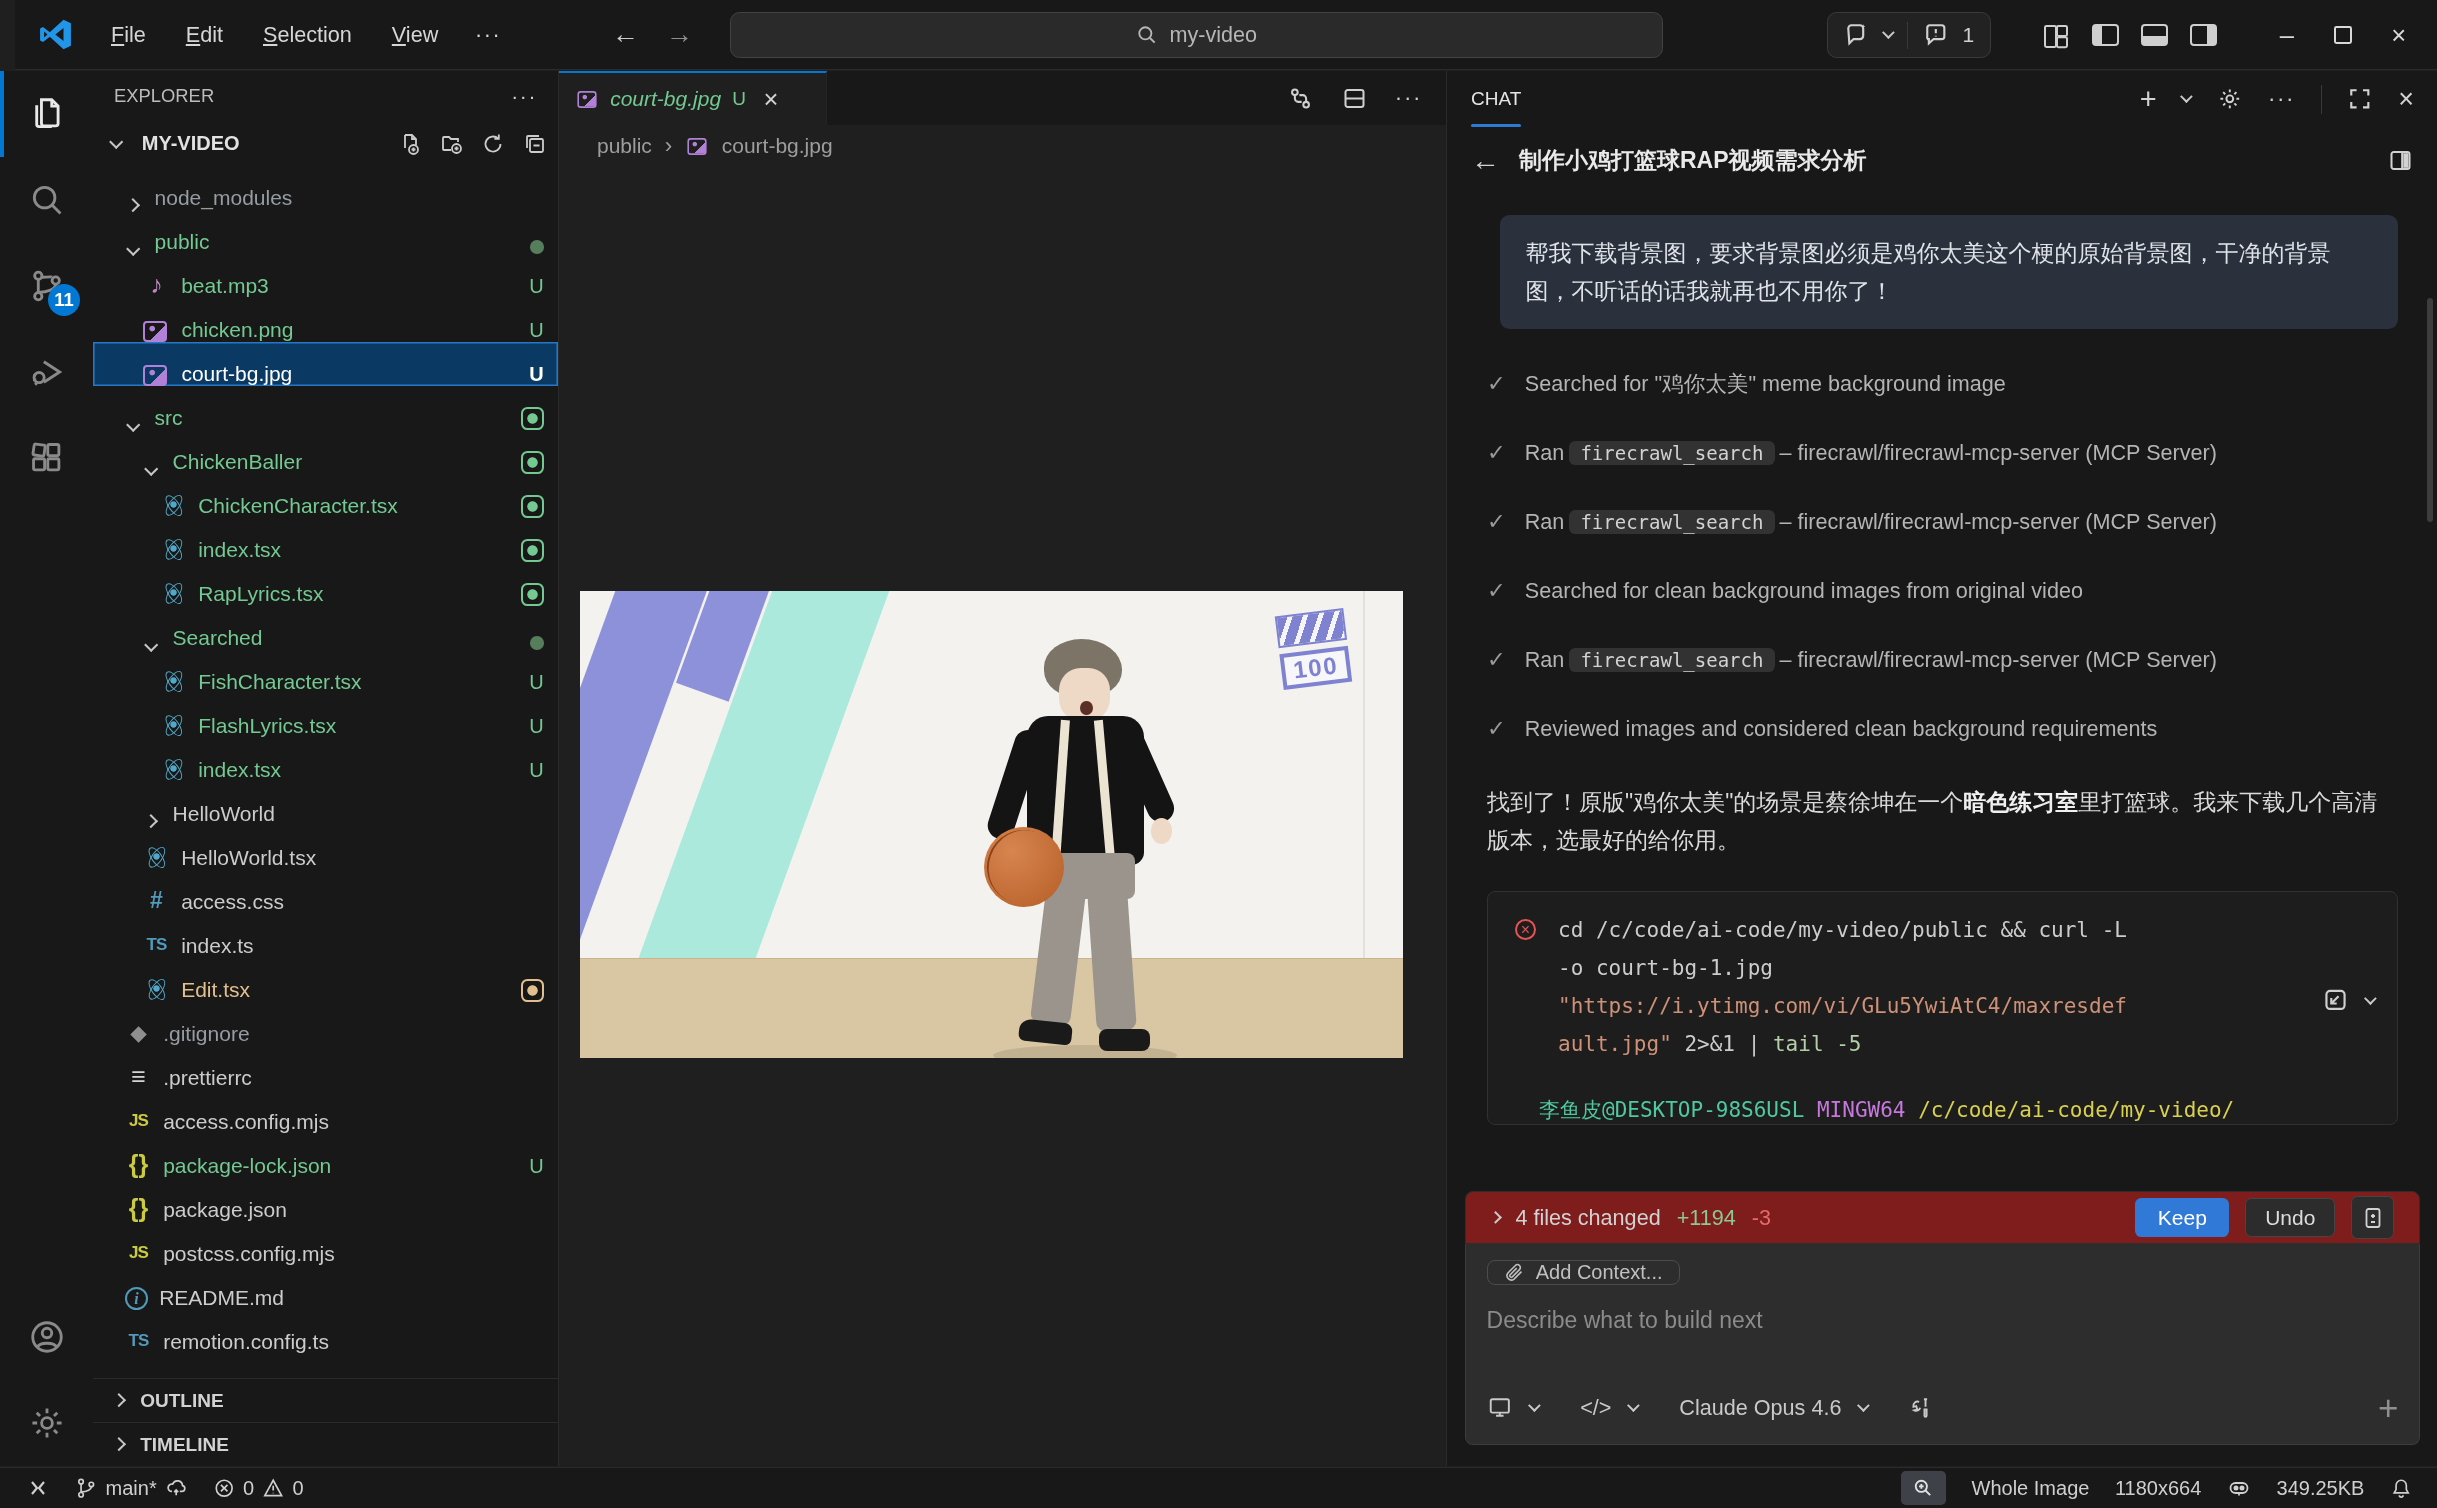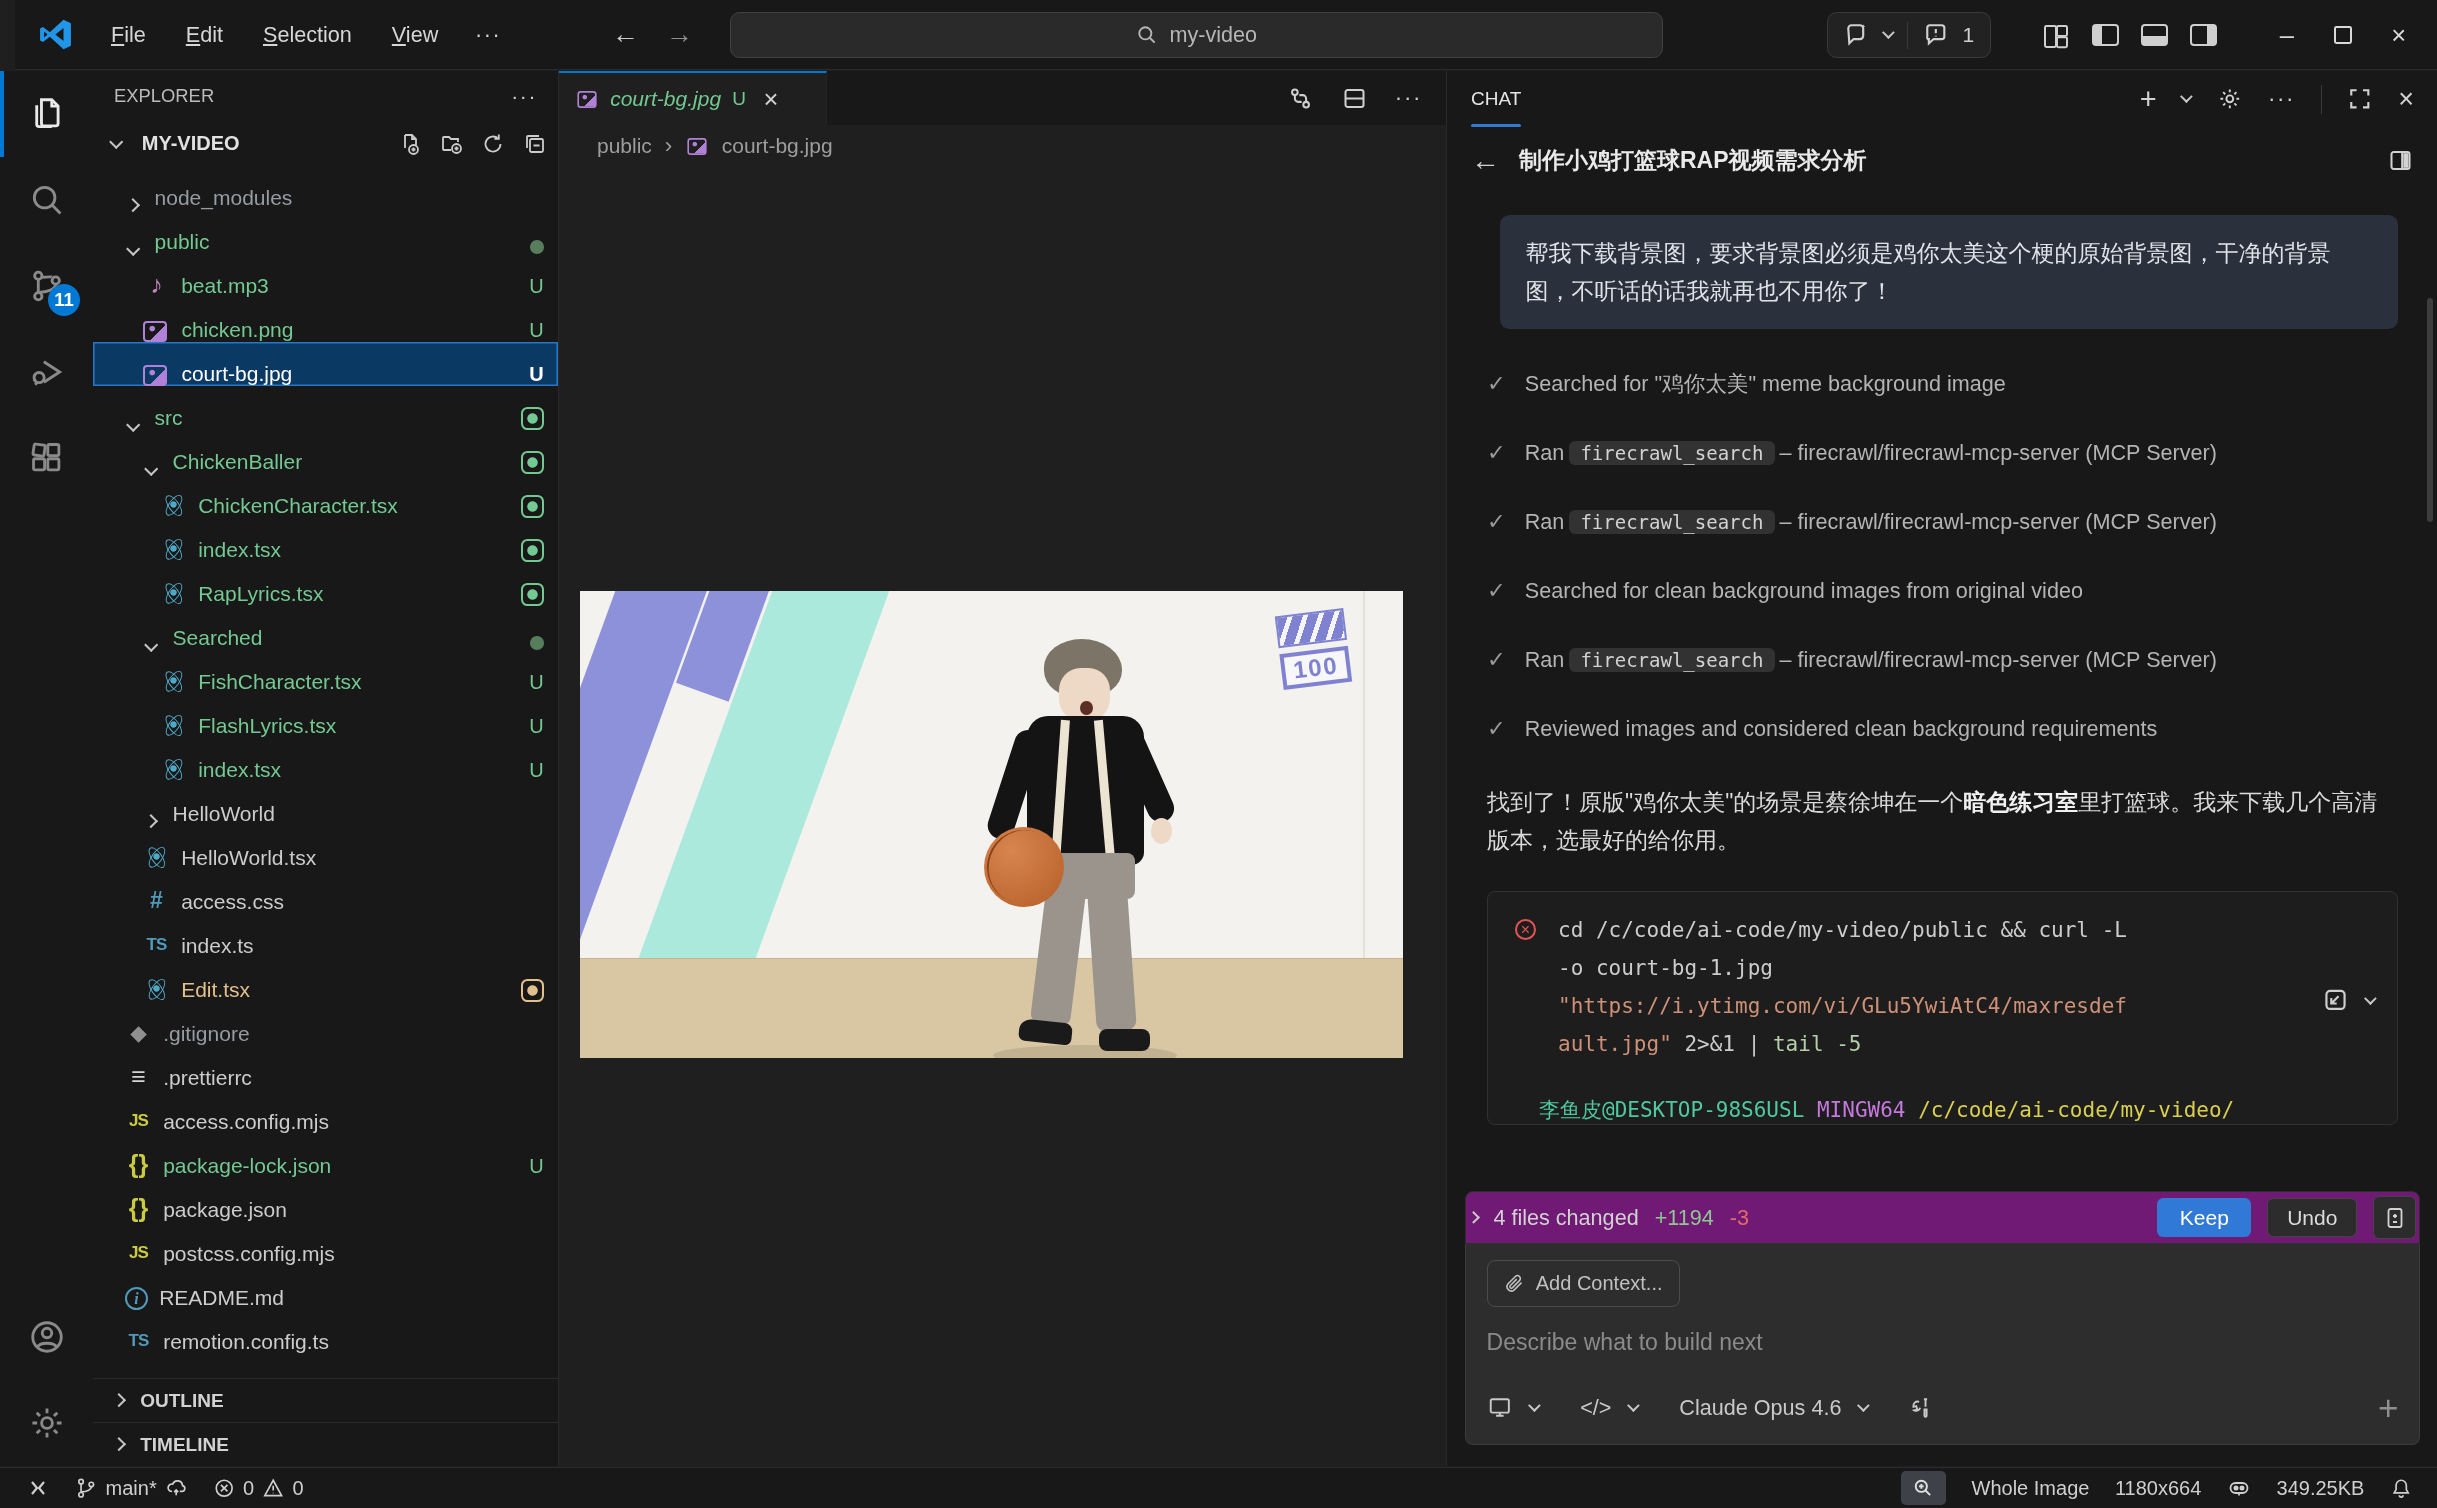--- a/index.html
+++ b/index.html
@@ -143,28 +143,28 @@
   .codeblock{margin-top:32px;background:#1d1d1d;border:0.8px solid #313131;border-radius:8px;position:relative;font-family:"DejaVu Sans Mono","Liberation Mono",monospace;font-size:21px}
   .cmd{padding:19px 120px 14.4px 70px;line-height:38px;color:#cccccc;position:relative}
   .errdot{position:absolute;left:27px;top:27px;width:21px;height:21px;border:2px solid #e45454;border-radius:50%;color:#e45454;display:flex;align-items:center;justify-content:center;font-size:16px;font-family:"Liberation Sans",sans-serif}
   .url{color:#ce9178}
   .tailarg{color:#b5cea8}
   .cb-actions{position:absolute;right:22.4px;top:94px;display:flex;gap:16px;align-items:center;color:#cfcfcf}
   .cout{border-top:0.8px solid #2e2e2e;padding:19px 24px;line-height:35px;white-space:nowrap;overflow:hidden;color:#cccccc}
   .cprompt{padding:19px 24px 0 51px;white-space:nowrap;overflow:hidden;position:relative}
   .puser{color:#4ec9a0}.penv{color:#c678dd}.ppath{color:#d9d04f}
   .chat-bottom{flex:none;padding:12.8px 17.6px 21px 17.6px}
-  .changes-bar{height:53px;background:#701a75;border:0.8px solid #2e2e2e;border-radius:8px 8px 0 0;display:flex;align-items:center;padding:0 3px;gap:16px;font-size:21.6px;color:#d2d2d2}
+  .changes-bar{height:53px;background:#7f1d1d;border:0.8px solid #2e2e2e;border-radius:8px 8px 0 0;display:flex;align-items:center;padding:0 25px;gap:16px;font-size:21.6px;color:#d2d2d2}
   .cb-chev{width:8.8px;height:8.8px;border-right:2px solid #c9c9c9;border-bottom:2px solid #c9c9c9;transform:rotate(-45deg)}
   .added{color:#8dc891}.removed{color:#e56a6a}
   .keep{margin-left:auto;background:#3179d6;color:#fff;border:none;border-radius:6.4px;padding:7.2px 22.4px;font-size:21px;font-family:inherit}
   .undo{background:#2c2c2c;border:0.8px solid #454545;border-radius:6.4px;padding:6.4px 19px;font-size:21px;color:#dcdcdc;font-family:inherit}
   .fd-iconbtn{width:43px;height:43px;border:0.8px solid #454545;background:#2c2c2c;border-radius:6.4px;display:flex;align-items:center;justify-content:center;color:#d2d2d2}
   .input-box{background:#2d2d2d;border:0.8px solid #3c3c3c;border-top:none;border-radius:0 0 8px 8px;padding:16px 21px 16px 21px;height:201px;display:flex;flex-direction:column}
-  .ctx-chip{align-self:flex-start;display:flex;align-items:center;gap:11.2px;border:0.8px solid #4c4c4c;border-radius:8px;padding:11px 16px;color:#c0c0c0;font-size:20px}
+  .ctx-chip{align-self:flex-start;display:flex;align-items:center;gap:11.2px;border:0.8px solid #4c4c4c;border-radius:8px;padding:0 16px;color:#c0c0c0;font-size:20px}
   .placeholder{margin-top:22.4px;color:#8b8b8b;font-size:23px}
   .input-controls{margin-top:auto;display:flex;align-items:center;gap:17.6px;color:#c9c9c9;font-size:21.6px}
   .icgap{width:6.4px}
   .send-plus{margin-left:auto;font-size:35px;color:#8f8f8f;font-weight:300}
   
   .statusbar{position:absolute;left:0;right:0;bottom:0;height:41px;background:#181818;border-top:0.8px solid #2a2a2a;display:flex;align-items:center;padding:0 12.8px;font-size:20px;color:#cfcfcf}
   .sb-item{display:flex;align-items:center;gap:8px;padding:0 12.8px;height:100%}
   .sb-right{margin-left:auto;display:flex;align-items:center;height:100%}
   .zoomchip{background:#3e4248;border-radius:4.8px;width:45px;height:34px;display:flex;align-items:center;justify-content:center}
 </style>

